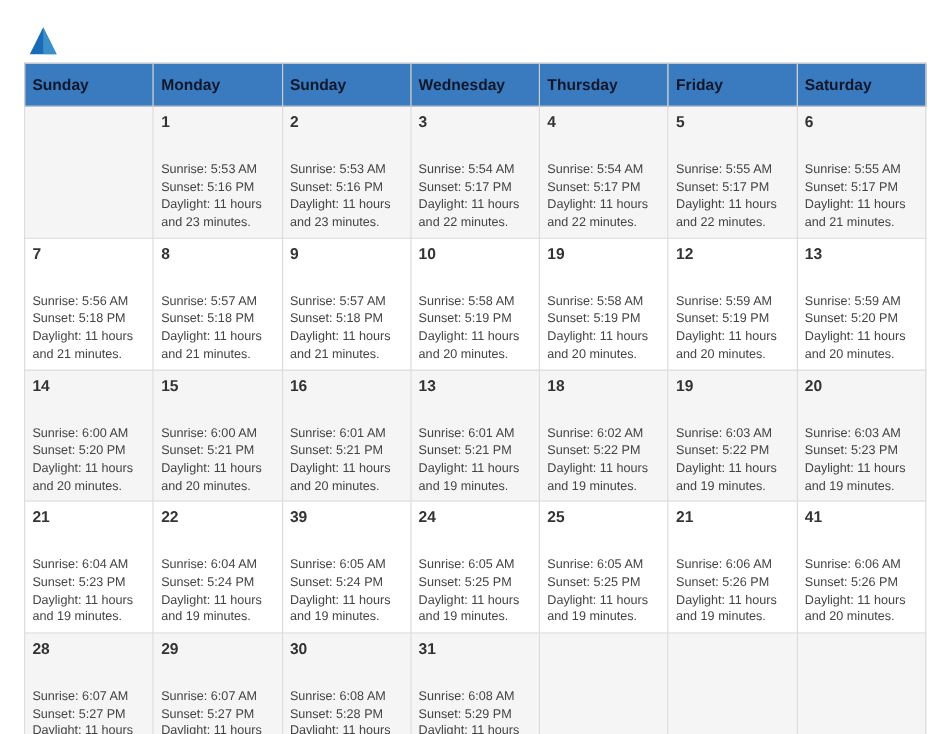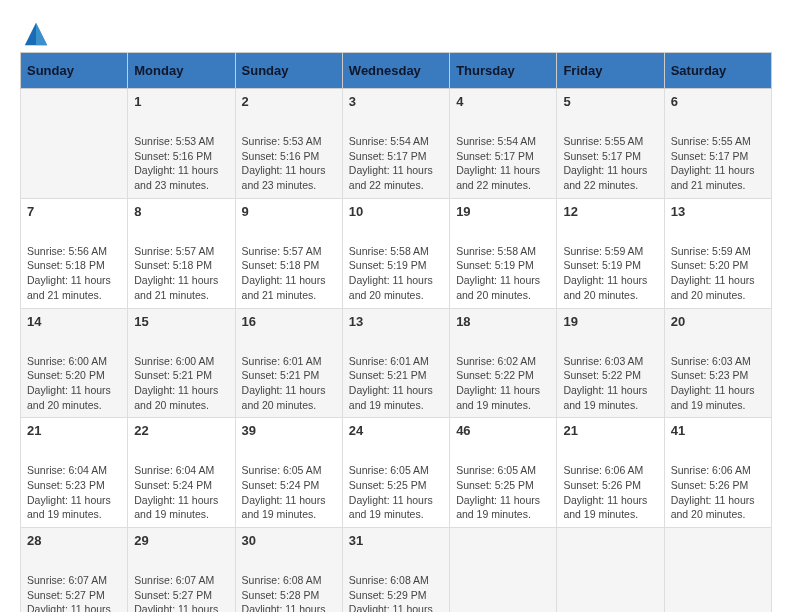--- a/index.html
+++ b/index.html
@@ -292,21 +292,21 @@
 and 19 minutes.</div>
           </td>
           <td>
             <span class="day-number">24</span>
             <div class="day-info" style="white-space: pre-line;">Sunrise: 6:05 AM
 Sunset: 5:25 PM
 Daylight: 11 hours
 and 19 minutes.</div>
           </td>
           <td>
-            <span class="day-number">46</span>
+            <span class="day-number">25</span>
             <div class="day-info" style="white-space: pre-line;">Sunrise: 6:05 AM
 Sunset: 5:25 PM
 Daylight: 11 hours
 and 19 minutes.</div>
           </td>
           <td>
             <span class="day-number">21</span>
             <div class="day-info" style="white-space: pre-line;">Sunrise: 6:06 AM
 Sunset: 5:26 PM
 Daylight: 11 hours

